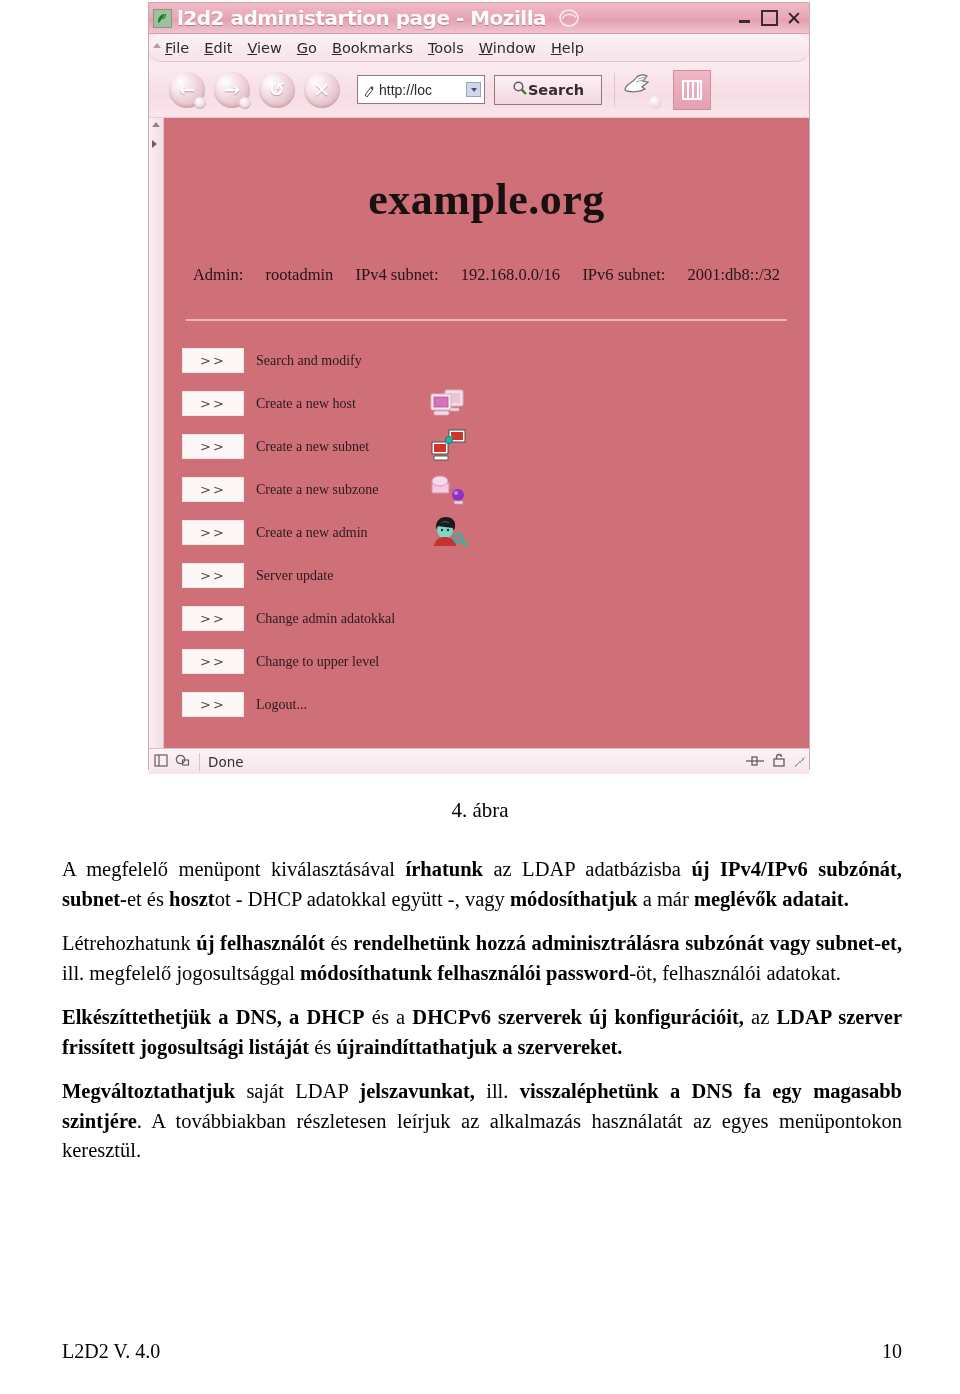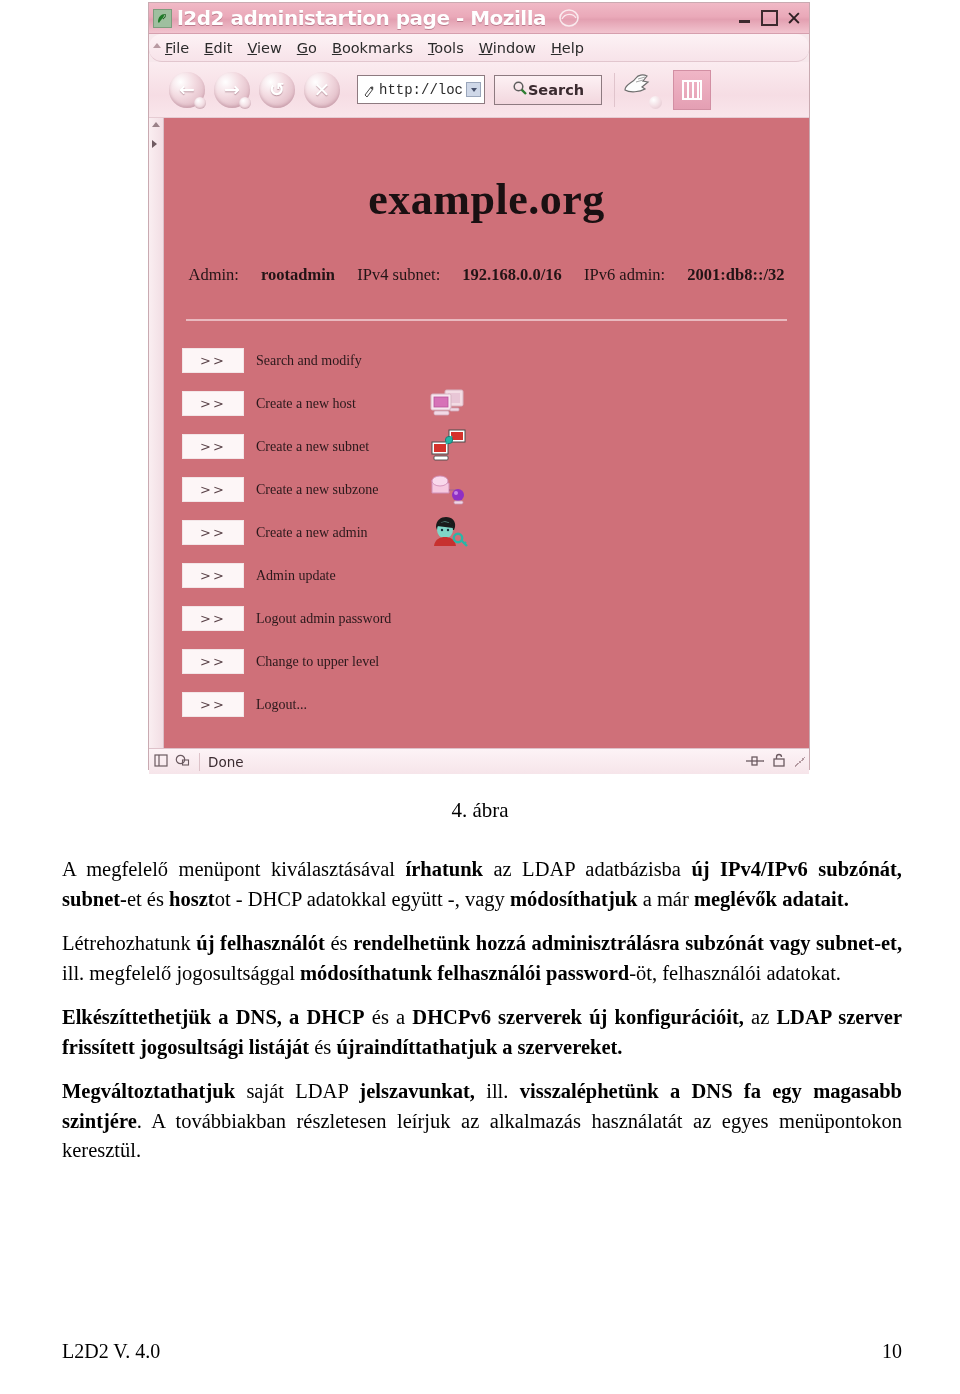--- a/index.html
+++ b/index.html
@@ -111,21 +111,21 @@
   .navbtn.stop .orb .arrow{font-size:20px;}
 
   .urlbox{
     margin-left:10px;width:128px;height:29px;
     background:#ffffff;border:1px solid #8d7a80;
     display:flex;align-items:center;box-sizing:border-box;
     flex:0 0 auto; position:relative;
   }
   .url-ico{width:14px;height:14px;margin:0 3px 0 4px;flex:0 0 auto;}
   .url-text{
-    font-family:Liberation Mono, monospace;font-size:14px;color:#2b2b2b;
+    font-family:Liberation Sans, sans-serif;font-size:14px;color:#2b2b2b;
     white-space:nowrap;overflow:hidden;flex:1 1 auto;
   }
   .url-drop{
     width:13px;height:13px;margin-right:3px;flex:0 0 auto;
     background:#cfd8e8;border:1px solid #9aa6bb;
     display:flex;align-items:center;justify-content:center;
   }
   .url-drop i{
     display:block;width:0;height:0;
     border-left:3px solid transparent;border-right:3px solid transparent;
@@ -188,21 +188,21 @@
     margin:42px 0 0 0;
     letter-spacing:.5px;
   }
   .admin-line{
     text-align:center;
     font-family:"Liberation Serif", serif;
     font-size:16.5px;
     color:#231416;
     margin-top:40px;
   }
-  .admin-line b{font-weight:bold;margin-left:18px;}
+  .admin-line b{font-weight:normal;margin-left:18px;}
   .admin-line .gap{display:inline-block;width:14px;}
   .hr{
     height:2px;background:#e9b9bf;
     margin:34px 22px 0 22px;
     border:0;
   }
 
   .menu-list{margin:18px 0 0 0;padding:0;list-style:none;}
   .menu-row{
     display:flex;align-items:center;
@@ -406,21 +406,21 @@
 
           <div class="page-title">example.org</div>
 
           <div class="admin-line">
             <span>Admin:</span>
             <b>rootadmin</b>
             <span class="gap"></span>
             <span>IPv4 subnet:</span>
             <b>192.168.0.0/16</b>
             <span class="gap"></span>
-            <span>IPv6 admin:</span>
+            <span>IPv6 subnet:</span>
             <b>2001:db8::/32</b>
           </div>
 
           <hr class="hr">
 
           <ul class="menu-list">
 
             <li class="menu-row">
               <span class="chev">&gt;&gt;</span>
               <span class="menu-label">Search and modify</span>
@@ -487,26 +487,26 @@
                   <path d="M6 33 C7 26,12 24,17 24 C22 24,27 26,28 33 Z" fill="#c7312f"></path>
                   <circle cx="30" cy="25" r="4.2" fill="none" stroke="#2ab6a6" stroke-width="2.4"></circle>
                   <line x1="33" y1="27" x2="39" y2="33" stroke="#2ab6a6" stroke-width="2.4"></line>
                   <line x1="36" y1="31" x2="38" y2="29" stroke="#2ab6a6" stroke-width="2.2"></line>
                 </svg>
               </span>
             </li>
 
             <li class="menu-row">
               <span class="chev">&gt;&gt;</span>
-              <span class="menu-label">Admin update</span>
-            </li>
-
-            <li class="menu-row">
-              <span class="chev">&gt;&gt;</span>
-              <span class="menu-label">Logout admin password</span>
+              <span class="menu-label">Server update</span>
+            </li>
+
+            <li class="menu-row">
+              <span class="chev">&gt;&gt;</span>
+              <span class="menu-label">Change admin adatokkal</span>
             </li>
 
             <li class="menu-row">
               <span class="chev">&gt;&gt;</span>
               <span class="menu-label">Change to upper level</span>
             </li>
 
             <li class="menu-row">
               <span class="chev">&gt;&gt;</span>
               <span class="menu-label">Logout...</span>

